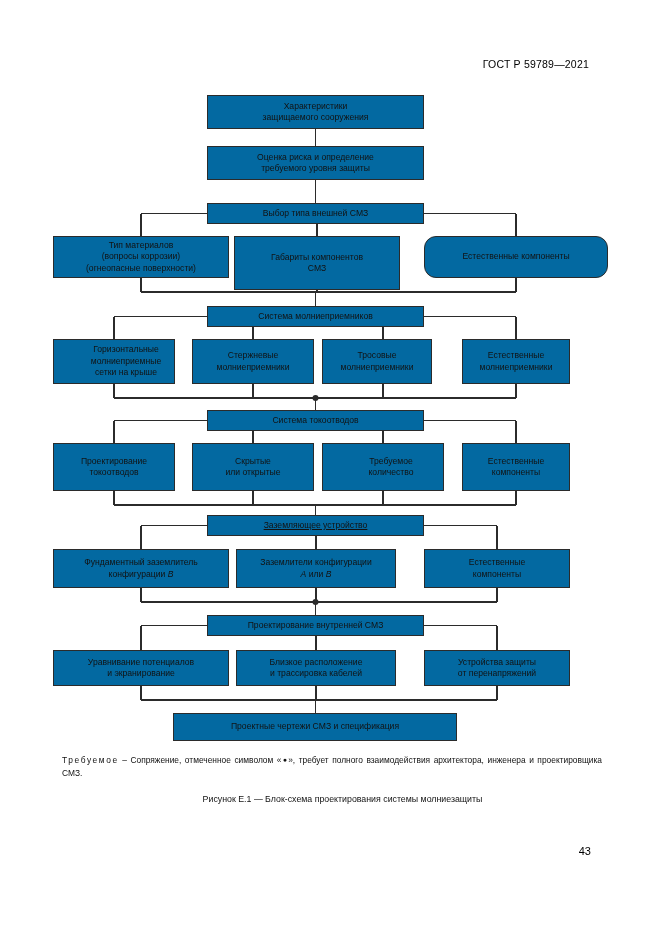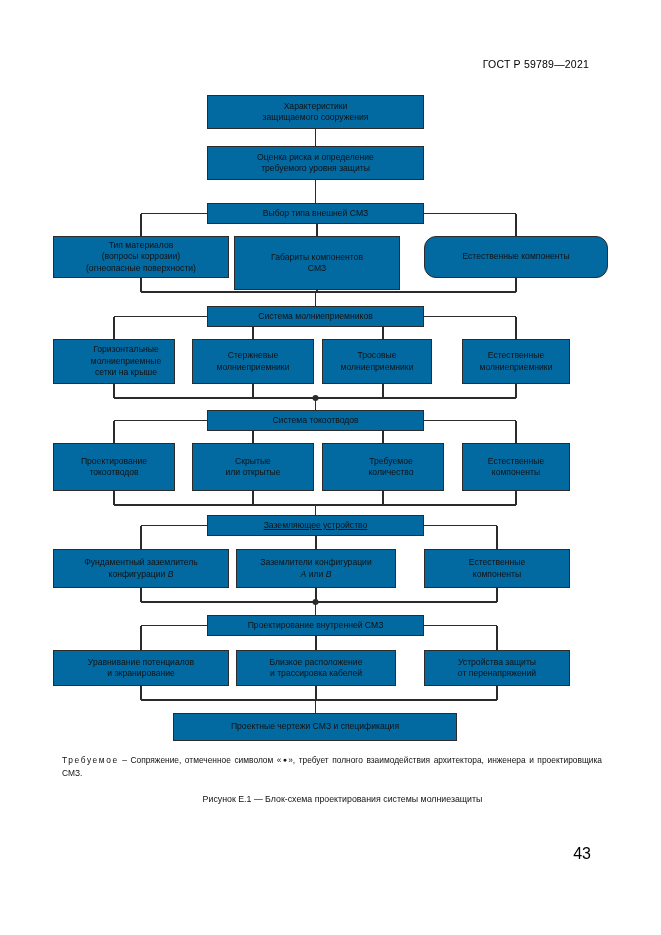--- a/index.html
+++ b/index.html
@@ -8,21 +8,21 @@
     font-family:"Liberation Sans","DejaVu Sans",sans-serif;
     color:#1a1a1a;
   }
   .page{position:absolute;inset:0;background:#fff;}
   .hdr{
     position:absolute;top:58px;right:72px;
     font-size:10.5px;font-weight:normal;letter-spacing:0.2px;color:#000;
   }
   .pgnum{
     position:absolute;top:845px;right:70px;
-    font-size:16px;color:#000;
+    font-size:11px;color:#000;
   }
   #diagram{position:absolute;left:0;top:0;width:661px;height:760px;}
   .box{
     position:absolute;box-sizing:border-box;
     border:1px solid #2b2b2b;background:#0369a1;
     display:flex;align-items:center;justify-content:center;
     text-align:center;font-size:8.6px;line-height:1.33;
     padding:2px 4px;color:#121212;
   }
   .box span{display:block;}

